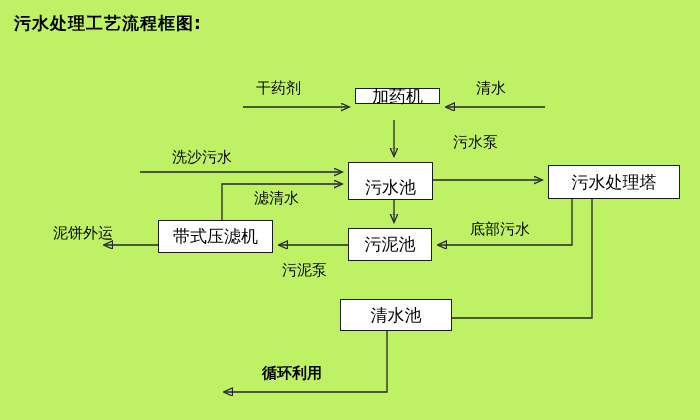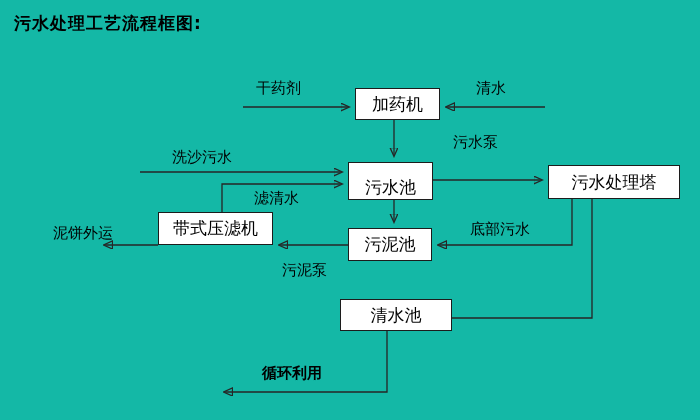--- a/index.html
+++ b/index.html
@@ -5,21 +5,21 @@
   html, body {
     margin: 0;
     padding: 0;
     background: #ffffff;
     font-family: "DejaVu Sans", "Liberation Sans", sans-serif;
   }
   .canvas {
     position: relative;
     width: 700px;
     height: 420px;
-    background: #14b8a6;
+    background: #bef264;
     overflow: hidden;
   }
   .title {
     position: absolute;
     left: 14px;
     top: 12px;
     margin: 0;
     font-size: 17px;
     font-weight: bold;
     color: #000000;
@@ -50,24 +50,24 @@
     box-sizing: border-box;
     white-space: nowrap;
   }
   .flabel {
     position: absolute;
     font-size: 15px;
     color: #000000;
     white-space: nowrap;
   }
   
-  .n-dosing   { left: 355px; top:  88px; width:  85px; height: 32px; }
+  .n-dosing   { left: 355px; top:  88px; width:  85px; height: 16px; }
   .n-sewage   { left: 348px; top: 162px; width:  85px; height: 38px; align-items: flex-end; }
   .n-tower    { left: 548px; top: 165px; width: 132px; height: 34px; }
-  .n-press    { left: 158px; top: 212px; width: 115px; height: 33px; }
+  .n-press    { left: 158px; top: 220px; width: 115px; height: 33px; }
   .n-sludge   { left: 348px; top: 228px; width:  84px; height: 33px; }
   .n-clear    { left: 340px; top: 299px; width:  112px; height: 32px; }
   
   .l-dry      { left: 256px; top:  79px; }
   .l-clearw   { left: 476px; top:  79px; }
   .l-sand     { left: 172px; top: 148px; }
   .l-filtered { left: 254px; top: 189px; }
   .l-swpump   { left: 453px; top: 133px; text-align: right; }
   .l-slpump   { left: 282px; top: 224px; margin-top: 37px; }
   .l-mudcake  { left:  17px; top: 224px; margin-left: 36px; }

